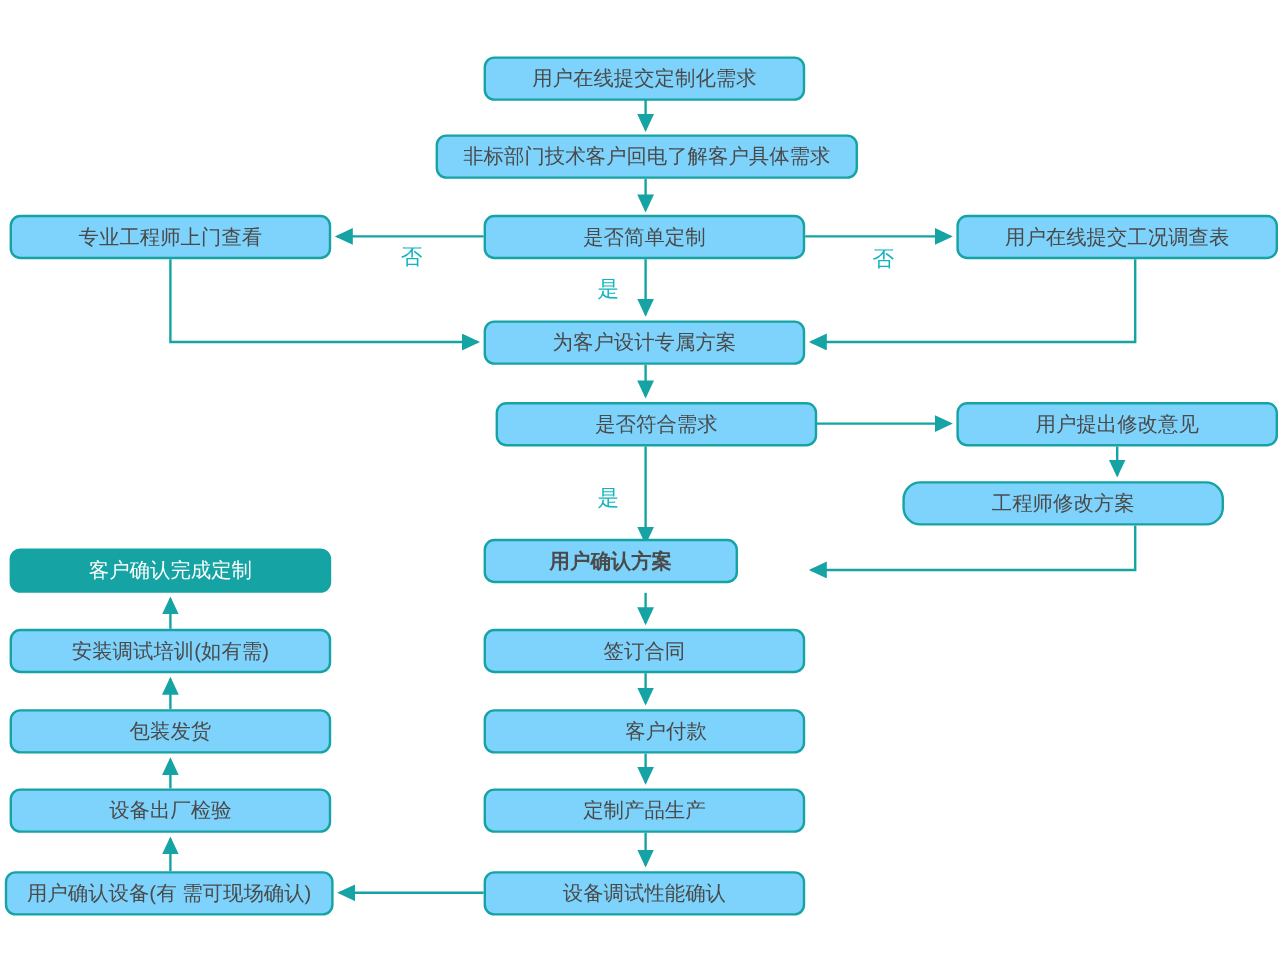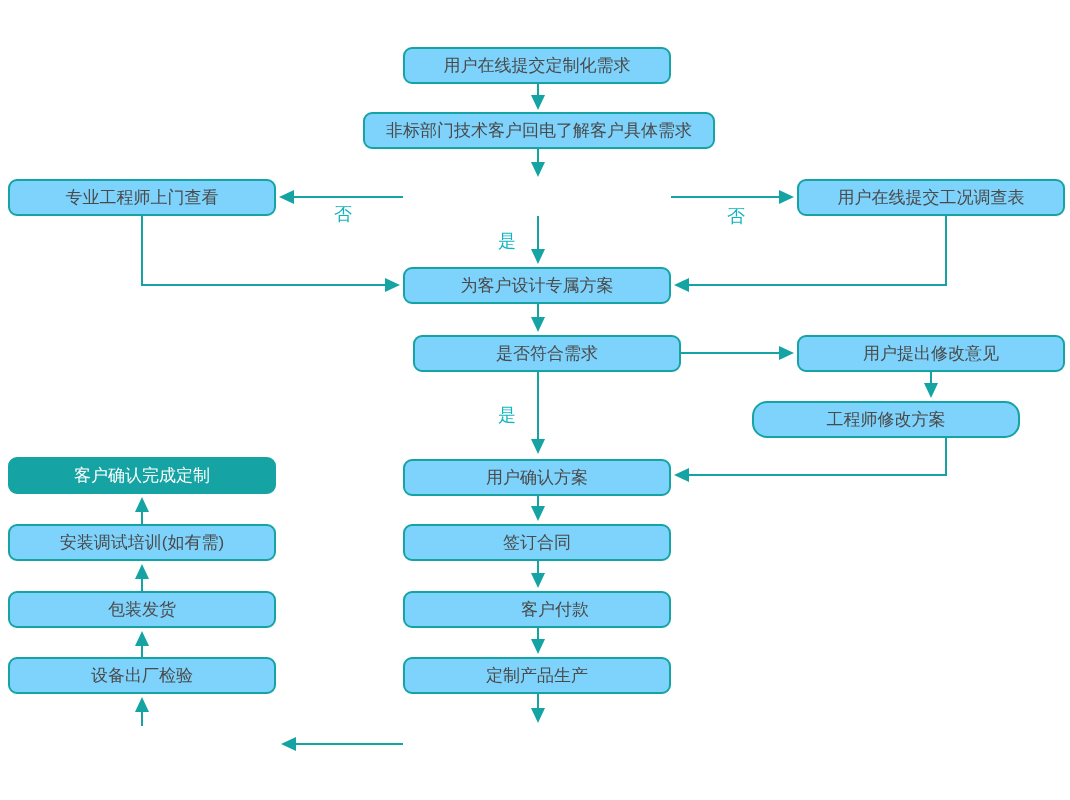--- a/index.html
+++ b/index.html
@@ -43,21 +43,21 @@
     color:var(--branch);
     font-size:18px;
     line-height:1;
   }
   
   .n-submit        {left:403px;top:47px;  width:268px;}
   .n-callback      {left:363px;top:112px; width:352px;}
   .n-decision1     {left:403px;top:179px; width:268px;}
   .n-design        {left:403px;top:267px; width:268px;}
   .n-decision2     {left:413px;top:335px; width:268px;}
-  .n-confirm-plan  {left:403px;top:459px; width:268px;}
+  .n-confirm-plan  {left:403px;top:449px; width:212px;font-weight:bold;}
   .n-contract      {left:403px;top:524px; width:268px;}
   .n-payment       {left:403px;top:591px; width:268px;padding-left:36px;}
   .n-production    {left:403px;top:657px; width:268px;text-align:right;}
   .n-debug         {left:403px;top:726px; width:268px;}
   
   .n-survey        {left:797px;top:179px; width:268px;}
   .n-feedback      {left:797px;top:335px; width:268px;}
   .n-modify        {left:752px;top:401px; width:268px;border-radius:15px;}
   
   .n-visit         {left:8px;top:179px;   width:268px;}
@@ -102,29 +102,32 @@
     <path class="edge" d="M403,744 L283,744"></path>
     <path class="edge" d="M142,726 L142,699"></path>
     <path class="edge" d="M142,657 L142,633"></path>
     <path class="edge" d="M142,591 L142,566"></path>
     <path class="edge" d="M142,524 L142,499"></path>
   </svg>
 
   <div class="node n-submit">用户在线提交定制化需求</div>
   <div class="node n-callback">非标部门技术客户回电了解客户具体需求</div>
   <div class="node n-visit">专业工程师上门查看</div>
+  <div class="node n-decision1">是否简单定制</div>
   <div class="node n-survey">用户在线提交工况调查表</div>
   <div class="node n-design">为客户设计专属方案</div>
   <div class="node n-decision2">是否符合需求</div>
   <div class="node n-feedback">用户提出修改意见</div>
   <div class="node n-modify">工程师修改方案</div>
   <div class="node n-confirm-plan">用户确认方案</div>
   <div class="node n-contract">签订合同</div>
   <div class="node n-payment">客户付款</div>
   <div class="node n-production">定制产品生产</div>
+  <div class="node n-debug">设备调试性能确认</div>
+  <div class="node n-confirm-dev">用户确认设备(有 需可现场确认)</div>
   <div class="node n-inspection">设备出厂检验</div>
   <div class="node n-packing">包装发货</div>
   <div class="node n-training">安装调试培训(如有需)</div>
   <div class="node n-complete final">客户确认完成定制</div>
 
   <span class="edge-label l-no-left">否</span>
   <span class="edge-label l-no-right">否</span>
   <span class="edge-label l-yes-1">是</span>
   <span class="edge-label l-yes-2">是</span>
 

